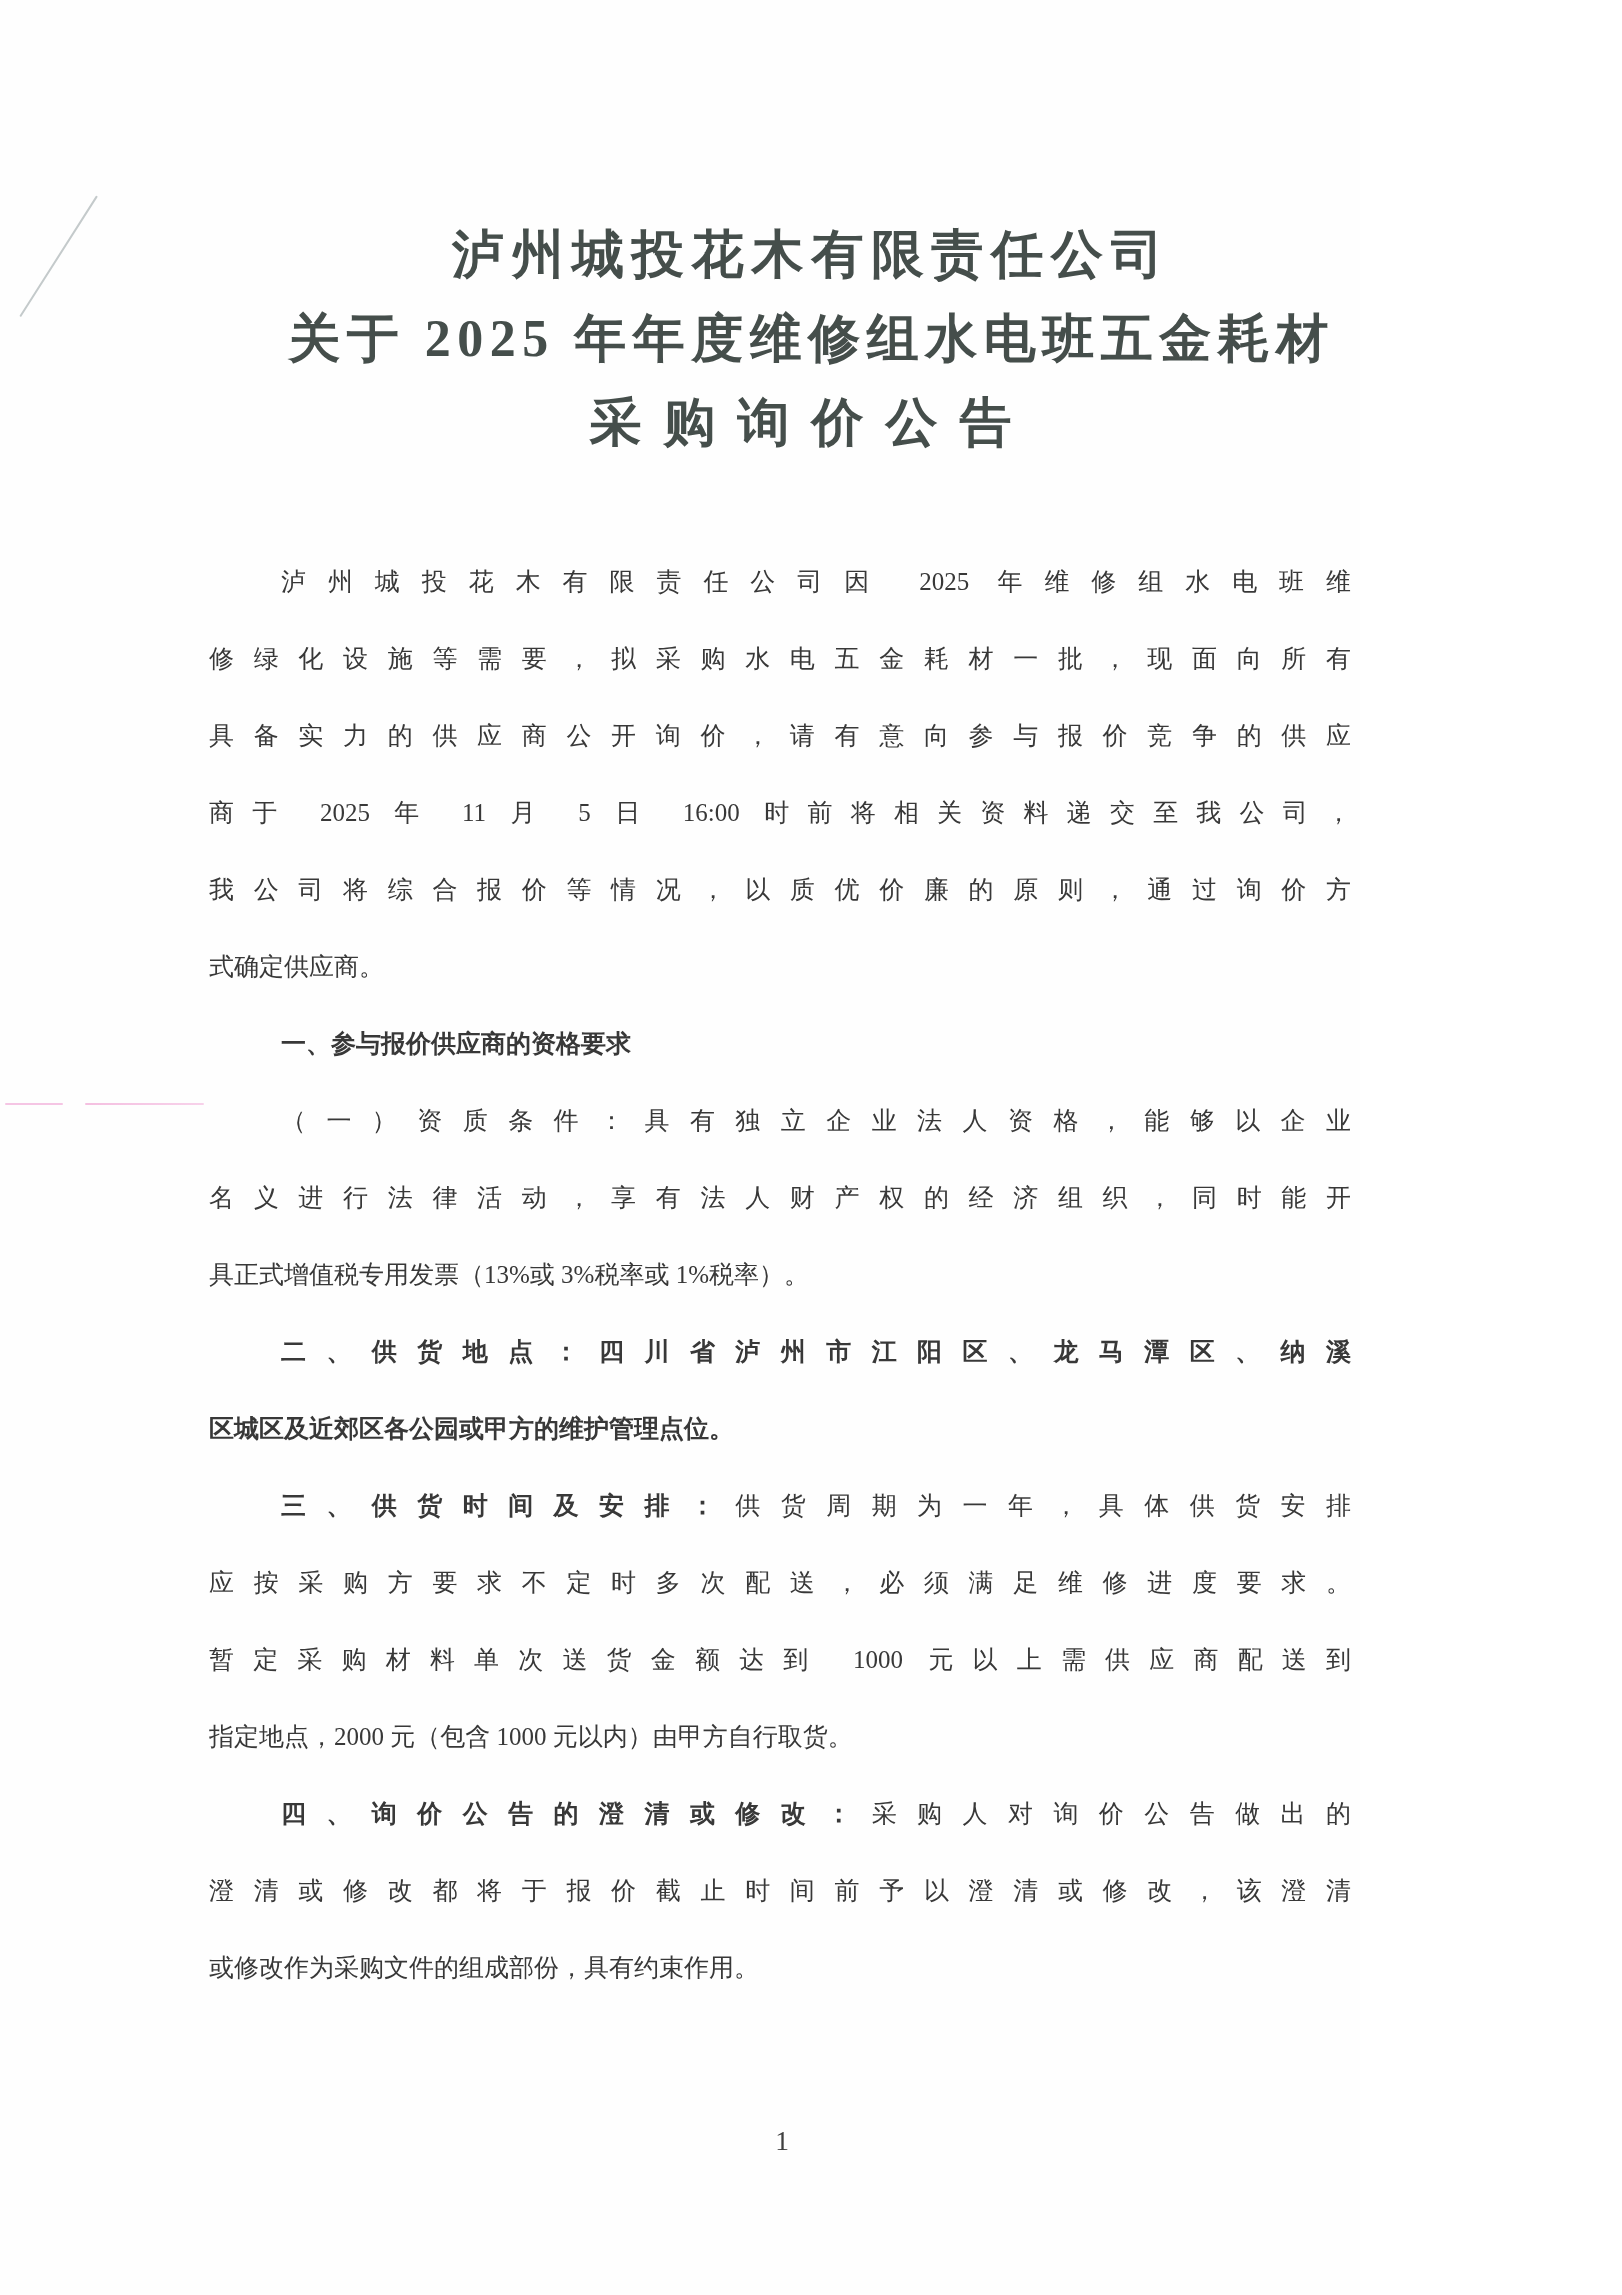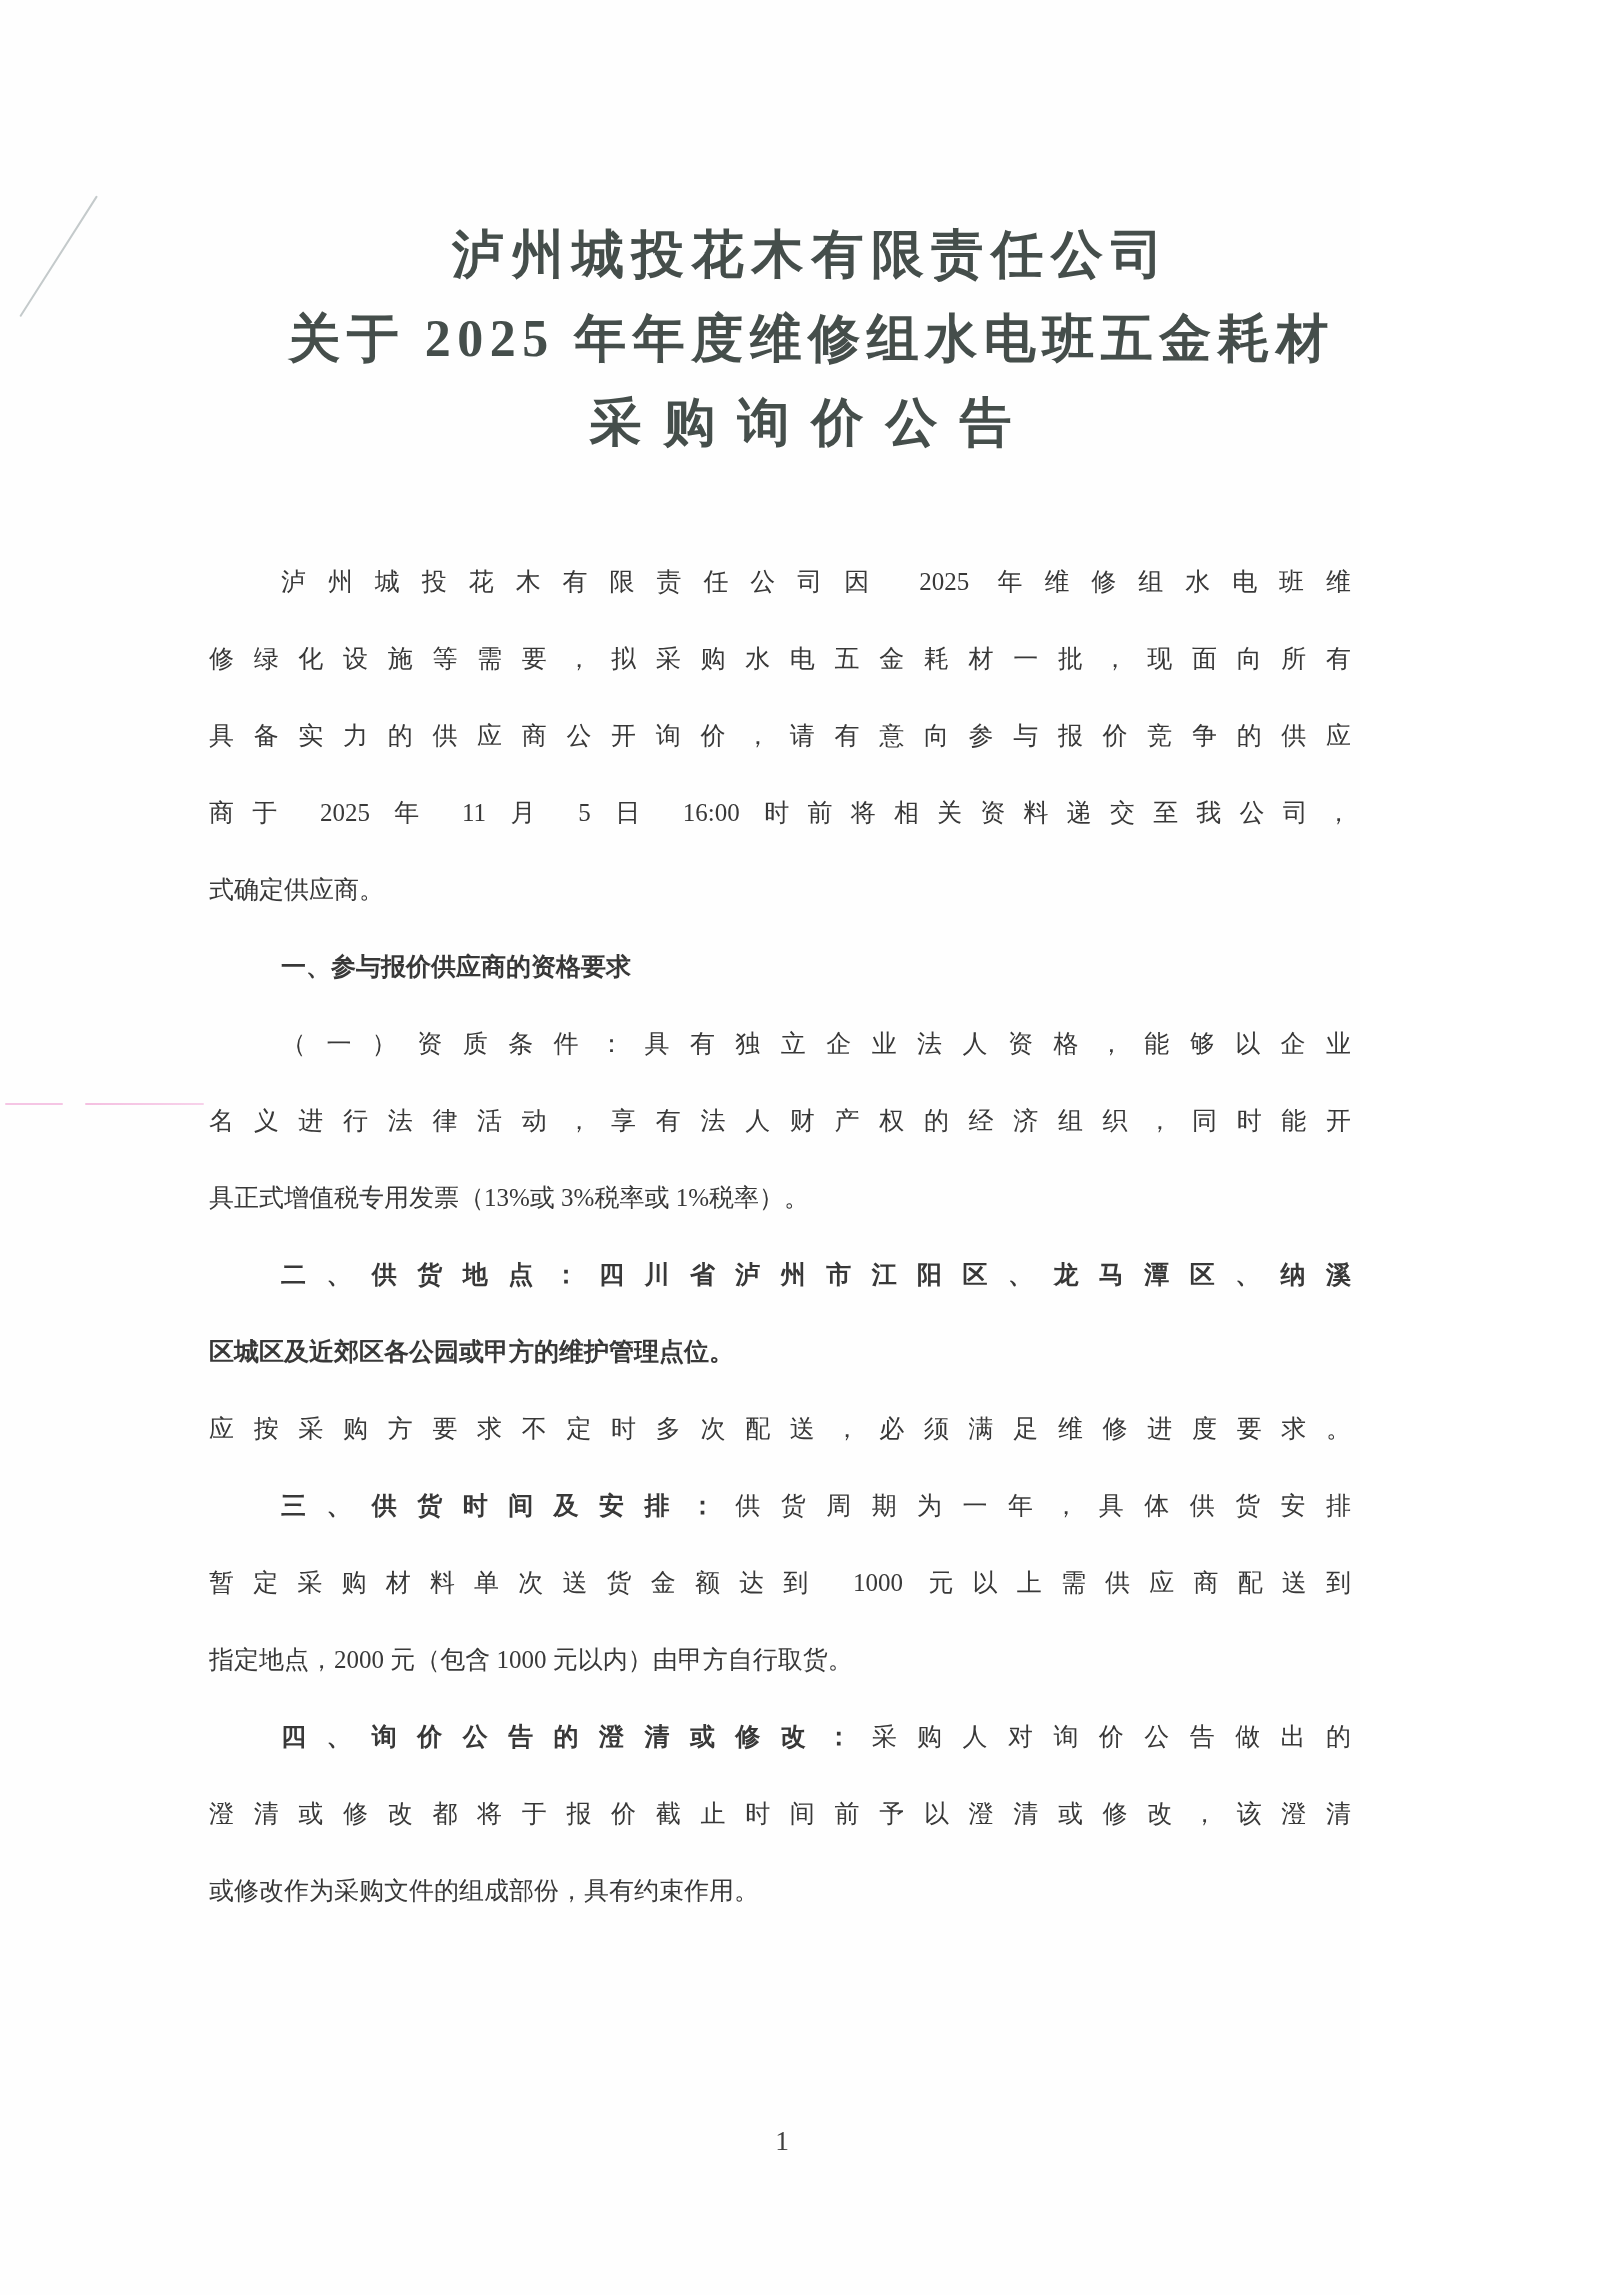--- a/index.html
+++ b/index.html
@@ -122,29 +122,30 @@
       <div class="title-line" style="letter-spacing: 7.9px;">泸州城投花木有限责任公司</div>
       <div class="title-line" style="letter-spacing: 6.5px;">关于 2025 年年度维修组水电班五金耗材</div>
       <div class="title-line" style="letter-spacing: 22px;">采购询价公告</div>
     </div>
 
   <div class="body-block">
       <div class="bline just ind"><span>泸州城投花木有限责任公司因 2025 年维修组水电班维</span></div>
       <div class="bline just"><span>修绿化设施等需要，拟采购水电五金耗材一批，现面向所有</span></div>
       <div class="bline just"><span>具备实力的供应商公开询价，请有意向参与报价竞争的供应</span></div>
       <div class="bline just"><span>商于 2025 年 11 月 5 日 16:00 时前将相关资料递交至我公司，</span></div>
+      <div class="bline just"><span>我公司将综合报价等情况，以质优价廉的原则，通过询价方</span></div>
       <div class="bline"><span>式确定供应商。</span></div>
       <div class="bline ind"><span class="b">一、参与报价供应商的资格要求</span></div>
       <div class="bline just ind"><span>（一）资质条件：具有独立企业法人资格，能够以企业</span></div>
       <div class="bline just"><span>名义进行法律活动，享有法人财产权的经济组织，同时能开</span></div>
       <div class="bline"><span>具正式增值税专用发票（13%或 3%税率或 1%税率）。</span></div>
       <div class="bline just ind"><span class="b">二、供货地点：四川省泸州市江阳区、龙马潭区、纳溪</span></div>
       <div class="bline"><span class="b">区城区及近郊区各公园或甲方的维护管理点位。</span></div>
+      <div class="bline just ind"><span class="b">三、供货时间及安排：</span><span>供货周期为一年，具体供货安排</span></div>
       <div class="bline just"><span>应按采购方要求不定时多次配送，必须满足维修进度要求。</span></div>
-      <div class="bline just ind"><span class="b">三、供货时间及安排：</span><span>供货周期为一年，具体供货安排</span></div>
       <div class="bline just"><span>暂定采购材料单次送货金额达到 1000 元以上需供应商配送到</span></div>
       <div class="bline"><span>指定地点，2000 元（包含 1000 元以内）由甲方自行取货。</span></div>
       <div class="bline just ind"><span class="b">四、询价公告的澄清或修改：</span><span>采购人对询价公告做出的</span></div>
       <div class="bline just"><span>澄清或修改都将于报价截止时间前予以澄清或修改，该澄清</span></div>
       <div class="bline"><span>或修改作为采购文件的组成部份，具有约束作用。</span></div>
     </div>
 
   <svg class="stamp-svg" viewBox="0 0 193 430" xmlns="http://www.w3.org/2000/svg">
     <circle id="stamp-ring" cx="216" cy="211" r="153" fill="none" stroke-width="12" opacity="0.8" stroke="#dd5f5f"></circle>
     <g id="stamp-chars">

